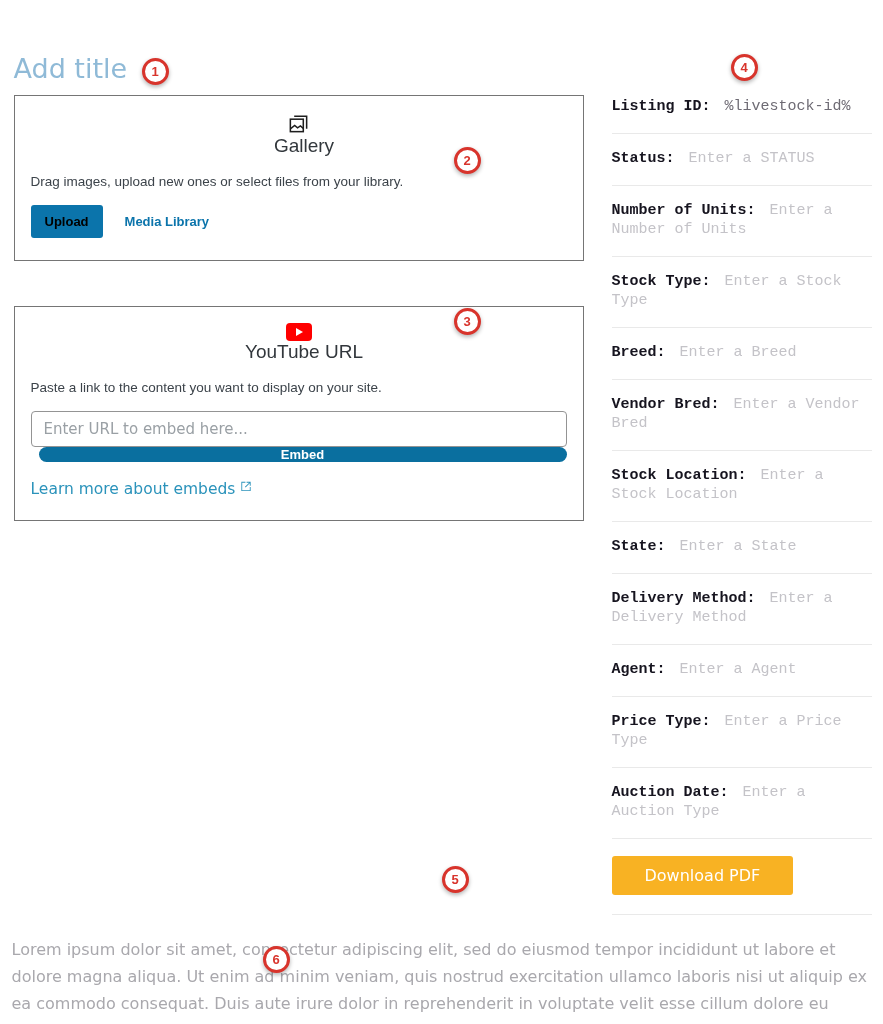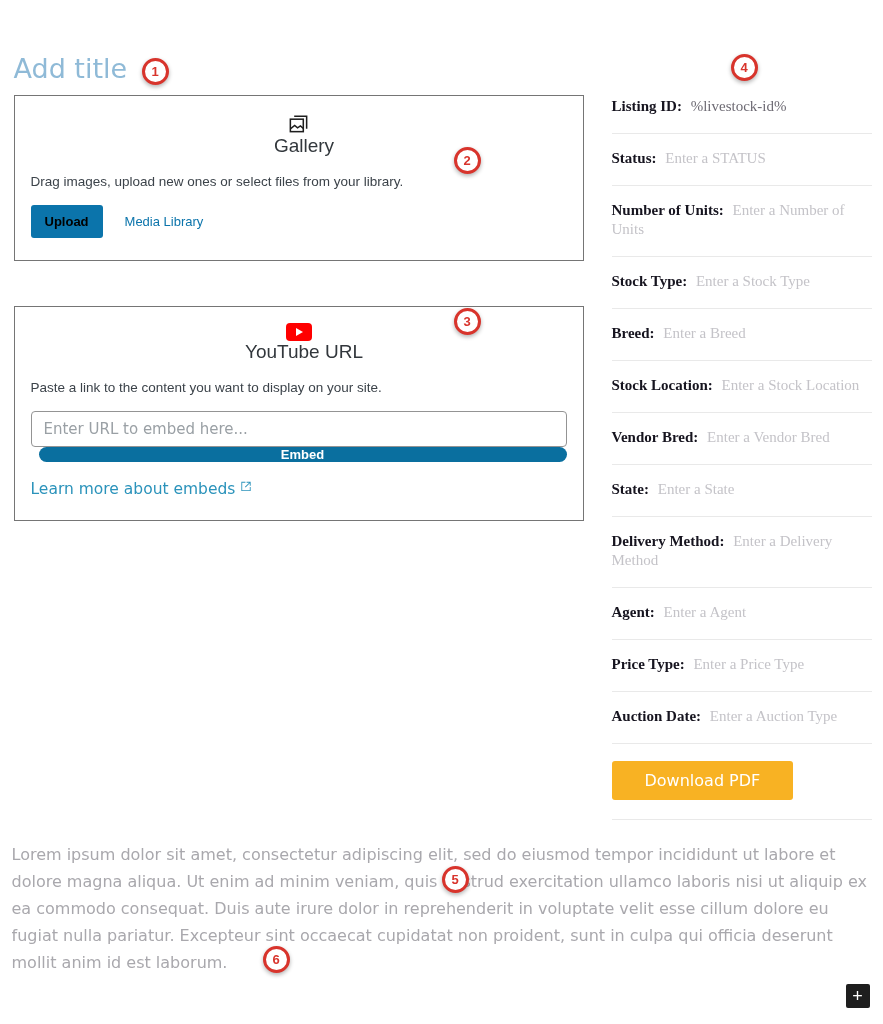--- a/index.html
+++ b/index.html
@@ -35,21 +35,21 @@
   .block-header { display:flex; align-items:center;flex-direction:column; }
   .block-title { font-size:19px; color:#32373c; margin-left:11px; }
   .block-desc { font-size:13.5px; color:#3c434a; margin:17px 0 16px 0; }
   .block-actions { display:flex; align-items:center; }
   .btn-primary {
     background:#0b74ab; color:#000000; border:none; border-radius:3px;
     padding:9px 14px; font-size:13px; font-weight:600; cursor:pointer;
     font-family:"Liberation Sans", sans-serif;
   }
   .btn-link {
-    background:none; border:none; color:#0b74ab; font-size:13px; font-weight:400;
+    background:none; border:none; color:#0b74ab; font-size:13px; font-weight:700;
     margin-left:22px; cursor:pointer; font-family:"Liberation Sans", sans-serif;
   }
   .gallery-glyph { display:inline-flex; }
 
   
   .yt-icon {
     width:26px; height:18px; background:#ff0000; border-radius:4px;
     display:inline-flex; align-items:center; justify-content:center; flex-shrink:0;
   }
   .yt-play {
@@ -73,21 +73,21 @@
   .learn-more {
     display:inline-flex; align-items:flex-start; gap:4px;
     margin-top:18px; color:#2b93bb; font-size:15.5px;
     font-family:"DejaVu Sans", sans-serif; text-decoration:none; cursor:pointer;
   }
 
   
   .field-row {
     padding:15px 4px 17px 0;
     border-bottom:1px solid #e9e9e9;
-    font-family:Liberation Serif, serif;
+    font-family:Liberation Mono, monospace;
     font-size:15px; line-height:19px;
   }
   .field-label { font-weight:700; color:#16141f; }
   .field-value { color:#c4c3c8; margin-left:5px; cursor:text; }
   .field-value.filled { color:#6e6b74; }
   .pdf-row { padding:17px 0 19px 0; border-bottom:1px solid #e9e9e9; }
   .btn-pdf {
     background:#f8b223; color:#fff; border:none; border-radius:3px;
     padding:10px 33px; font-size:16px; cursor:pointer;
     font-family:"DejaVu Sans", sans-serif;
@@ -188,26 +188,26 @@
       </div>
       <div class="field-row">
         <span class="field-label">Stock Type:</span>
         <span class="field-value">Enter a Stock Type</span>
       </div>
       <div class="field-row">
         <span class="field-label">Breed:</span>
         <span class="field-value">Enter a Breed</span>
       </div>
       <div class="field-row">
+        <span class="field-label">Vendor Bred:</span>
+        <span class="field-value">Enter a Vendor Bred</span>
+      </div>
+      <div class="field-row">
         <span class="field-label">Stock Location:</span>
         <span class="field-value">Enter a Stock Location</span>
-      </div>
-      <div class="field-row">
-        <span class="field-label">Vendor Bred:</span>
-        <span class="field-value">Enter a Vendor Bred</span>
       </div>
       <div class="field-row">
         <span class="field-label">State:</span>
         <span class="field-value">Enter a State</span>
       </div>
       <div class="field-row">
         <span class="field-label">Delivery Method:</span>
         <span class="field-value">Enter a Delivery Method</span>
       </div>
       <div class="field-row">

